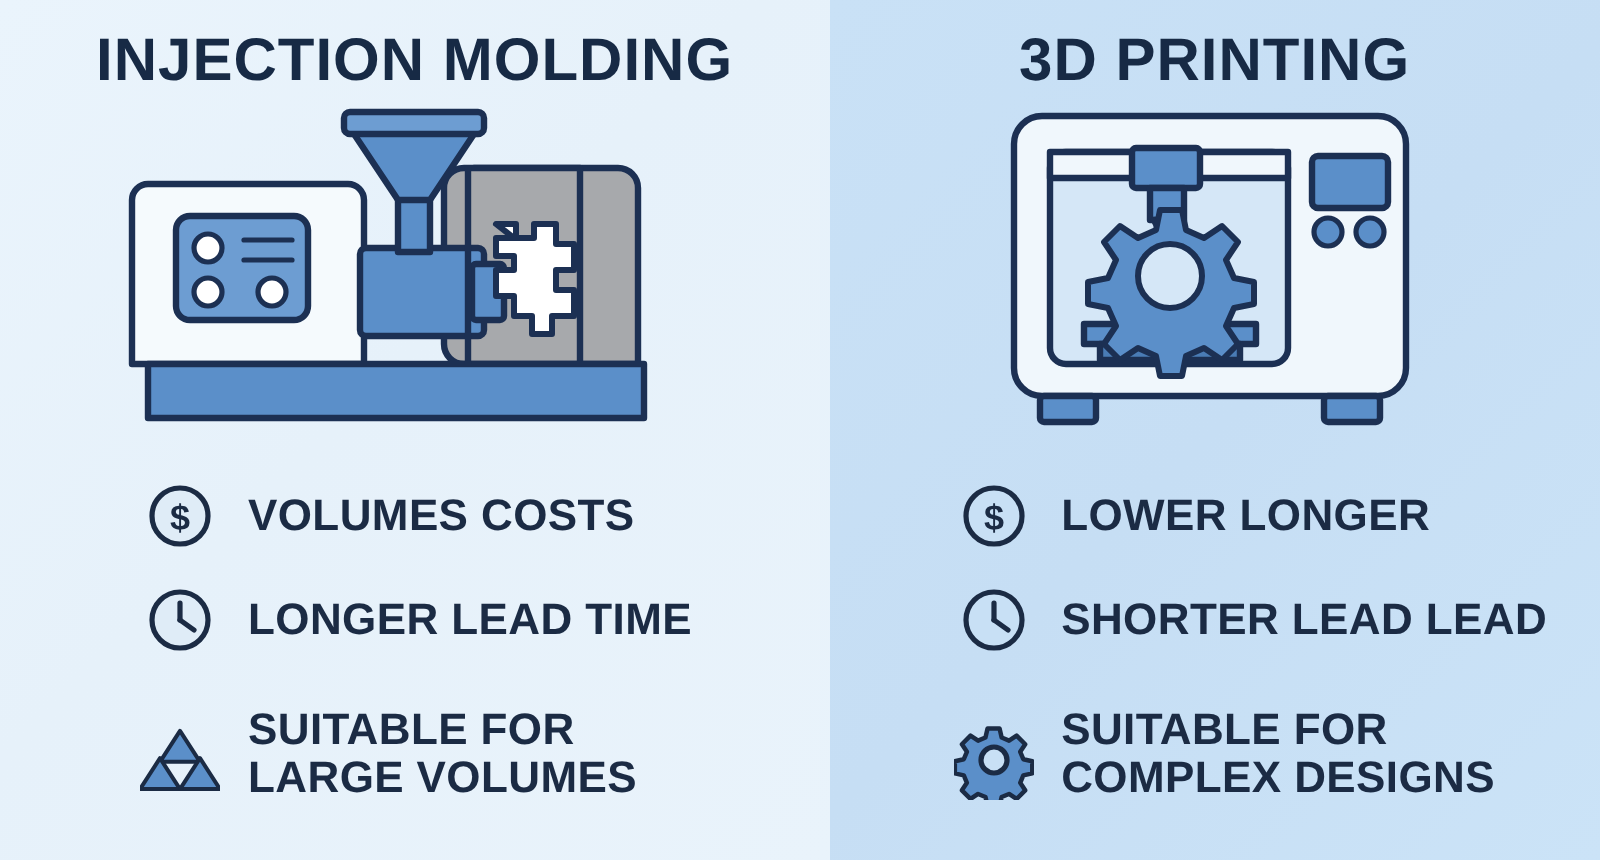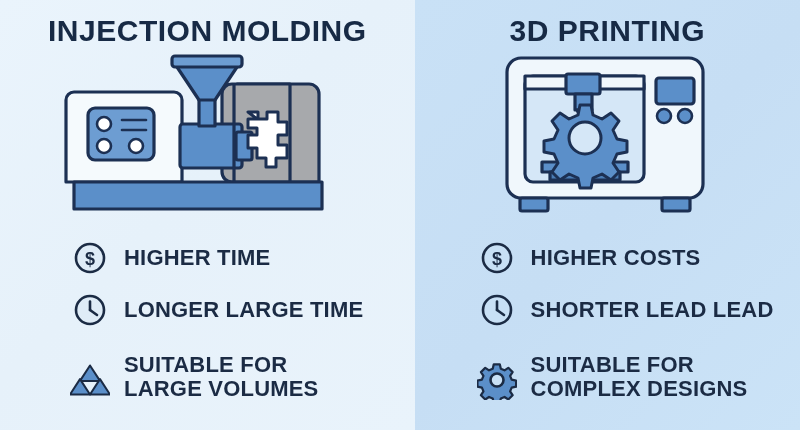--- a/index.html
+++ b/index.html
@@ -141,32 +141,32 @@
 
     <div class="feature-list">
 
       <div class="feature-row">
         <span class="feature-icon">
           <svg width="34" height="34" viewBox="0 0 34 34">
             <circle cx="17" cy="17" r="14" fill="#dfecf7" stroke="#1b2b44" stroke-width="2.6"></circle>
             <text x="17" y="24" text-anchor="middle" font-family="Liberation Sans, sans-serif" font-size="18" font-weight="bold" fill="#1b2b44">$</text>
           </svg>
         </span>
-        <span class="feature-label">HIGHER TIME</span>
+        <span class="feature-label">VOLUMES COSTS</span>
       </div>
 
       <div class="feature-row">
         <span class="feature-icon">
           <svg width="34" height="34" viewBox="0 0 34 34">
             <circle cx="17" cy="17" r="14" fill="#dfecf7" stroke="#1b2b44" stroke-width="2.6"></circle>
             <line x1="17" y1="17" x2="17" y2="8.5" stroke="#1b2b44" stroke-width="2.6" stroke-linecap="round"></line>
             <line x1="17" y1="17" x2="24" y2="22" stroke="#1b2b44" stroke-width="2.6" stroke-linecap="round"></line>
           </svg>
         </span>
-        <span class="feature-label">LONGER LARGE TIME</span>
+        <span class="feature-label">LONGER LEAD TIME</span>
       </div>
 
       <div class="feature-row two-line">
         <span class="feature-icon">
           <svg width="44" height="40" viewBox="0 0 44 40">
             <path d="M22 4 L33 21 L11 21 Z" fill="#5b8fc9" stroke="#1b2b44" stroke-width="2.2" stroke-linejoin="round"></path>
             <path d="M11 19 L22 36 L0 36 Z" fill="#5b8fc9" stroke="#1b2b44" stroke-width="2.2" stroke-linejoin="round"></path>
             <path d="M33 19 L44 36 L22 36 Z" fill="#5b8fc9" stroke="#1b2b44" stroke-width="2.2" stroke-linejoin="round"></path>
           </svg>
         </span>
@@ -223,21 +223,21 @@
 
     <div class="feature-list">
 
       <div class="feature-row">
         <span class="feature-icon">
           <svg width="34" height="34" viewBox="0 0 34 34">
             <circle cx="17" cy="17" r="14" fill="#c8e0f5" stroke="#1b2b44" stroke-width="2.6"></circle>
             <text x="17" y="24" text-anchor="middle" font-family="Liberation Sans, sans-serif" font-size="18" font-weight="bold" fill="#1b2b44">$</text>
           </svg>
         </span>
-        <span class="feature-label">HIGHER COSTS</span>
+        <span class="feature-label">LOWER LONGER</span>
       </div>
 
       <div class="feature-row">
         <span class="feature-icon">
           <svg width="34" height="34" viewBox="0 0 34 34">
             <circle cx="17" cy="17" r="14" fill="#c8e0f5" stroke="#1b2b44" stroke-width="2.6"></circle>
             <line x1="17" y1="17" x2="17" y2="8.5" stroke="#1b2b44" stroke-width="2.6" stroke-linecap="round"></line>
             <line x1="17" y1="17" x2="24" y2="22" stroke="#1b2b44" stroke-width="2.6" stroke-linecap="round"></line>
           </svg>
         </span>

